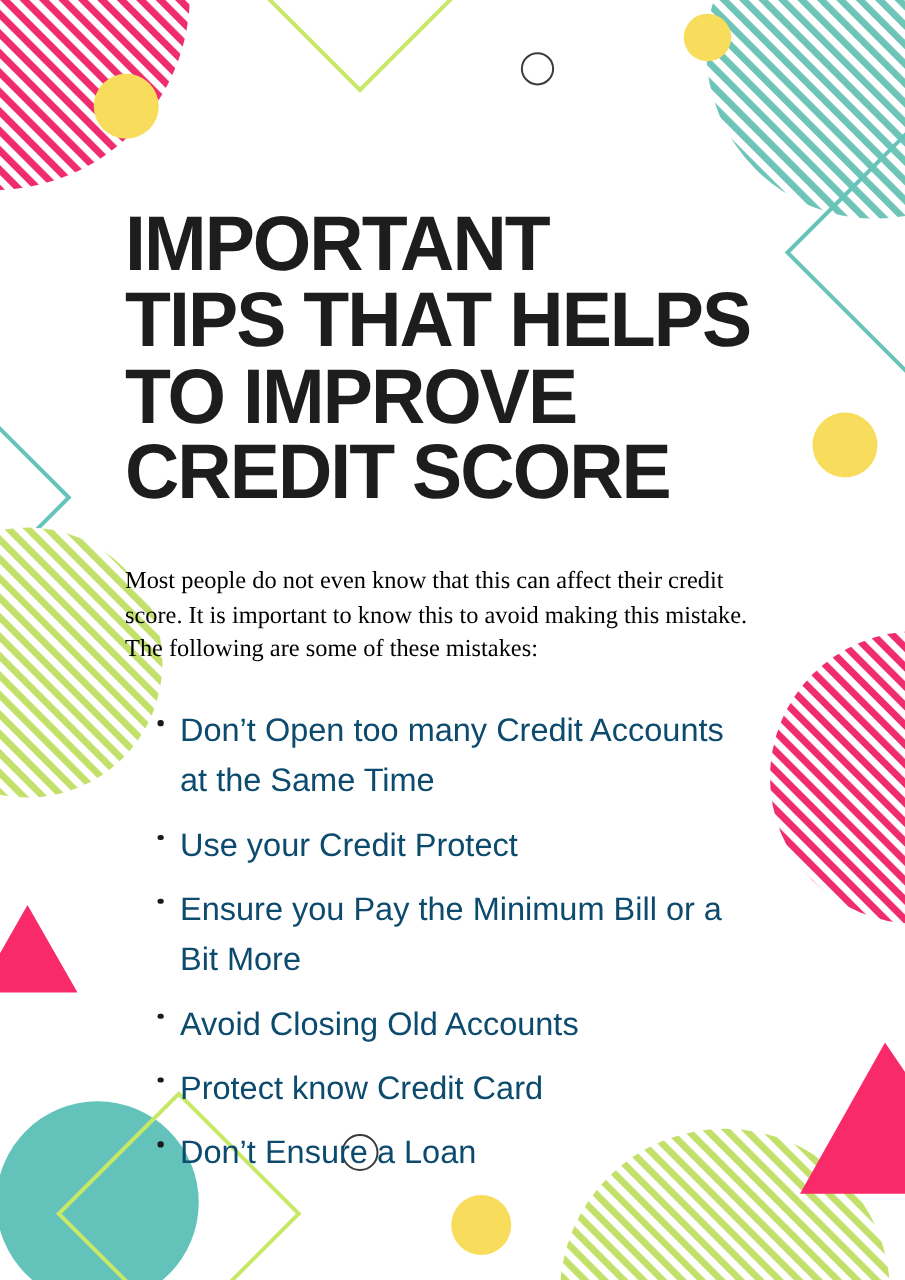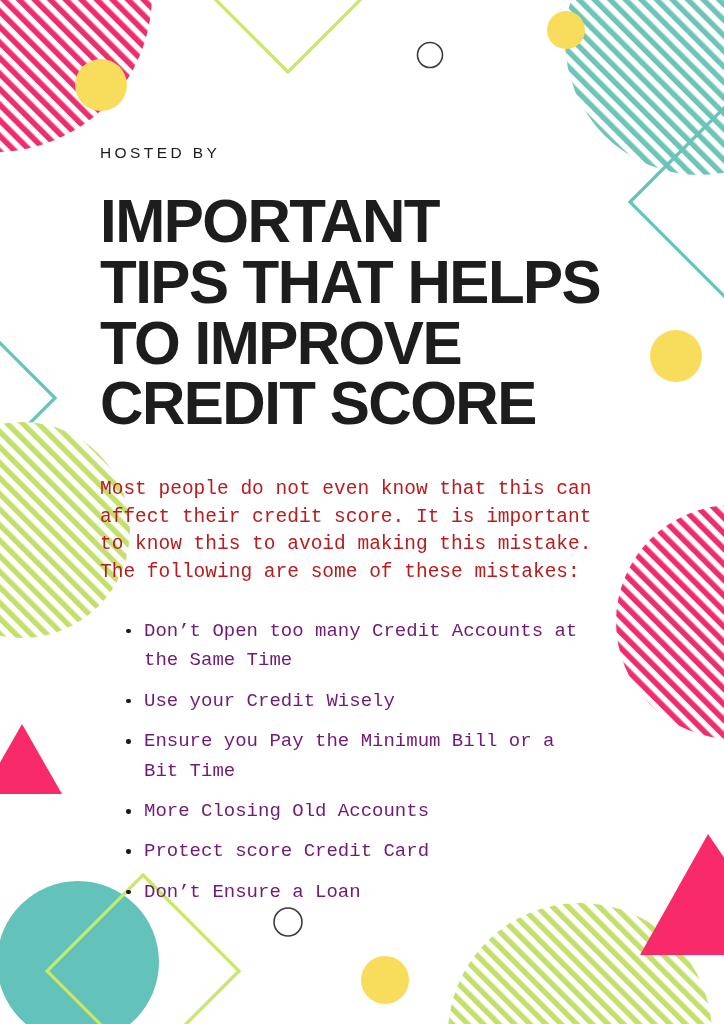--- a/index.html
+++ b/index.html
@@ -53,35 +53,35 @@
     letter-spacing: -1.6px;
     color: #1d1d1d;
     text-transform: uppercase;
     transform: scaleX(0.97);
     transform-origin: left top;
   }
   .headline .hl-line { display: block; white-space: nowrap; }
 
   .body-copy {
     margin-top: 42px;
-    font-family: Liberation Mono, monospace;
+    font-family: Liberation Serif, serif;
     font-size: 19.5px;
     line-height: 1.42;
-    color: #b91c1c;
+    color: #000000;
     width: 500px;
   }
 
   .tips {
     margin: 30px 0 0 0;
     padding: 0 0 0 26px;
     list-style: none;
-    font-family: Liberation Mono, monospace;
-    font-size: 19px;
+    font-family: Liberation Sans, sans-serif;
+    font-size: 26px;
     line-height: 1.55;
-    color: #701a75;
+    color: #0c4a6e;
     width: 470px;
   }
   .tips li {
     position: relative;
     padding-left: 18px;
     margin-bottom: 11px;
   }
   .tips li::before {
     content: "";
     position: absolute;
@@ -147,35 +147,34 @@
     <circle cx="385" cy="980" r="24" fill="#f8dd5c"></circle>
 
     <circle cx="580" cy="1035" r="132" fill="url(#stripeGreen)"></circle>
 
     <path d="M 708 834 L 790 955 L 640 955 Z" fill="#f92a69"></path>
   </svg>
 
   <div class="content">
 
     <div class="kicker">
-      <div>HOSTED BY</div>
     </div>
 
     <h1 class="headline">
       <span class="hl-line">IMPORTANT</span>
       <span class="hl-line">TIPS THAT HELPS</span>
       <span class="hl-line">TO IMPROVE</span>
       <span class="hl-line">CREDIT SCORE</span>
     </h1>
 
     <p class="body-copy">Most people do not even know that this can affect their credit score. It is important to know this to avoid making this mistake. The following are some of these mistakes:</p>
 
     <ul class="tips">
       <li>Don’t Open too many Credit  Accounts at the Same Time</li>
-      <li>Use your Credit Wisely</li>
-      <li>Ensure you Pay the Minimum Bill or a Bit Time</li>
-      <li>More Closing Old Accounts</li>
-      <li>Protect score Credit Card</li>
+      <li>Use your Credit Protect</li>
+      <li>Ensure you Pay the Minimum Bill or a Bit More</li>
+      <li>Avoid Closing Old Accounts</li>
+      <li>Protect know Credit Card</li>
       <li>Don’t Ensure a Loan</li>
     </ul>
 
   </div>
 </div>
 
 </body></html>

